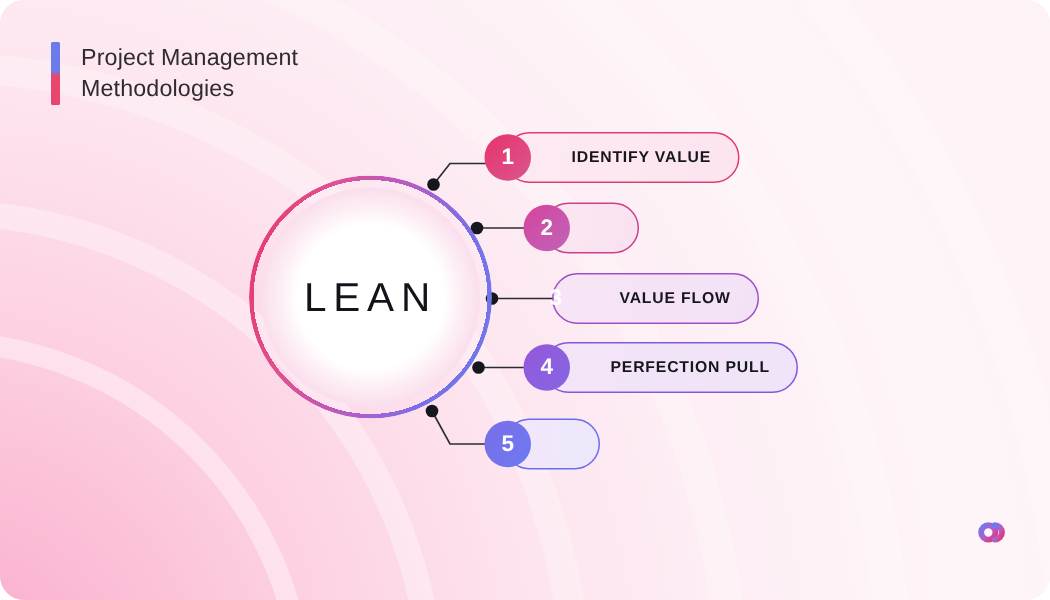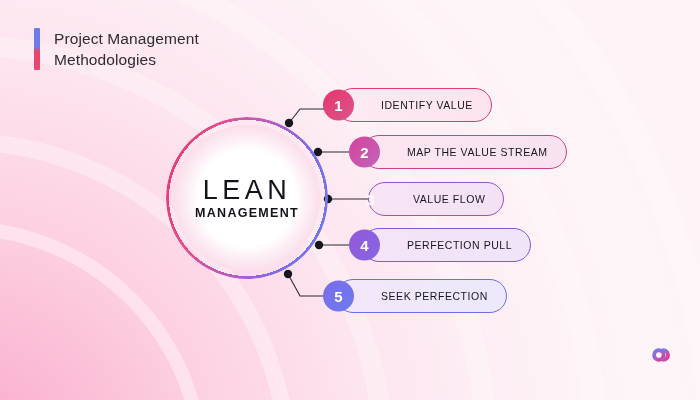--- a/index.html
+++ b/index.html
@@ -7,20 +7,21 @@
     padding: 0;
     background: #ffffff;
   }
   #infographic {
     position: relative;
     width: 700px;
     height: 400px;
     overflow: hidden;
     font-family: "Liberation Sans", sans-serif;
     background: #fdeef3;
+    border-radius: 16px;
   }
 
   
   .bg-base {
     position: absolute;
     inset: 0;
     background:
       radial-gradient(circle at -5% 115%, #f9a8c9 0%, #fbbcd6 14%, #fdd3e4 30%, #fde4ee 46%, #fdeff5 62%, #fef5f8 78%, #fdf2f6 100%);
   }
   .bg-arcs {
@@ -127,21 +128,21 @@
     align-items: center;
     height: 34px;
     border-radius: 17px;
     border: 1.6px solid;
     box-sizing: border-box;
     padding-left: 44px;
     padding-right: 18px;
   }
   .item-label {
     font-size: 10.5px;
-    font-weight: normal;
+    font-weight: bold;
     letter-spacing: .55px;
     color: #17161d;
     white-space: nowrap;
   }
   .badge {
     position: absolute;
     left: -14px;
     top: 50%;
     transform: translateY(-50%);
     width: 31px;
@@ -201,47 +202,44 @@
       <circle cx="319" cy="245" r="4.2"></circle>
       <circle cx="288" cy="274" r="4.2"></circle>
     </g>
   </svg>
 
   <div class="hub">
     <div class="hub-ring" style="background: linear-gradient(105deg, rgb(232, 51, 107) 0%, rgb(224, 80, 143) 26%, rgb(182, 92, 196) 52%, rgb(123, 110, 232) 76%, rgb(107, 123, 236) 100%);"></div>
     <div class="hub-glow"></div>
     <div class="hub-label">
       <div class="hub-lean">LEAN</div>
-      <div class="hub-mgmt">MANAGEMENT</div>
     </div>
   </div>
 
   <div class="item" id="item-0" style="left: 336px; top: 88px; border-color: rgb(226, 58, 116); background: linear-gradient(100deg, rgb(253, 234, 242) 0%, rgb(252, 228, 239) 100%);">
     <div class="badge" style="background: linear-gradient(135deg, rgb(232, 51, 107) 0%, rgb(217, 86, 142) 100%);">1</div>
     <div class="item-label">IDENTIFY VALUE</div>
   </div>
 
   <div class="item" id="item-1" style="left: 362px; top: 135px; border-color: rgb(204, 63, 140); background: linear-gradient(100deg, rgb(251, 230, 241) 0%, rgb(248, 226, 240) 100%);">
     <div class="badge" style="background: linear-gradient(135deg, rgb(212, 69, 154) 0%, rgb(193, 99, 187) 100%);">2</div>
-    <div class="item-label">MAP THE VALUE STREAM</div>
   </div>
 
   <div class="item" id="item-2" style="left: 368px; top: 182px; border-color: rgb(155, 79, 201); background: linear-gradient(100deg, rgb(247, 228, 244) 0%, rgb(243, 226, 246) 100%);">
     <div class="badge">3</div>
     <div class="item-label">VALUE FLOW</div>
   </div>
 
   <div class="item" id="item-3" style="left: 362px; top: 228px; border-color: rgb(130, 87, 221); background: linear-gradient(100deg, rgb(244, 228, 247) 0%, rgb(239, 228, 249) 100%);">
     <div class="badge" style="background: linear-gradient(135deg, rgb(148, 88, 216) 0%, rgb(133, 102, 228) 100%);">4</div>
     <div class="item-label">PERFECTION PULL</div>
   </div>
 
   <div class="item" id="item-4" style="left: 336px; top: 279px; border-color: rgb(107, 110, 232); background: linear-gradient(100deg, rgb(243, 230, 250) 0%, rgb(236, 232, 251) 100%);">
     <div class="badge" style="background: linear-gradient(135deg, rgb(122, 108, 233) 0%, rgb(109, 123, 240) 100%);">5</div>
-    <div class="item-label">SEEK PERFECTION</div>
   </div>
 
   <svg class="logo" viewBox="0 0 40 40">
     <defs>
       <linearGradient id="logoGrad" x1="0" y1="0" x2="1" y2="1">
         <stop offset="0%" stop-color="#6b7bec"></stop>
         <stop offset="55%" stop-color="#b45cc8"></stop>
         <stop offset="100%" stop-color="#e8336b"></stop>
       </linearGradient>
     </defs>

